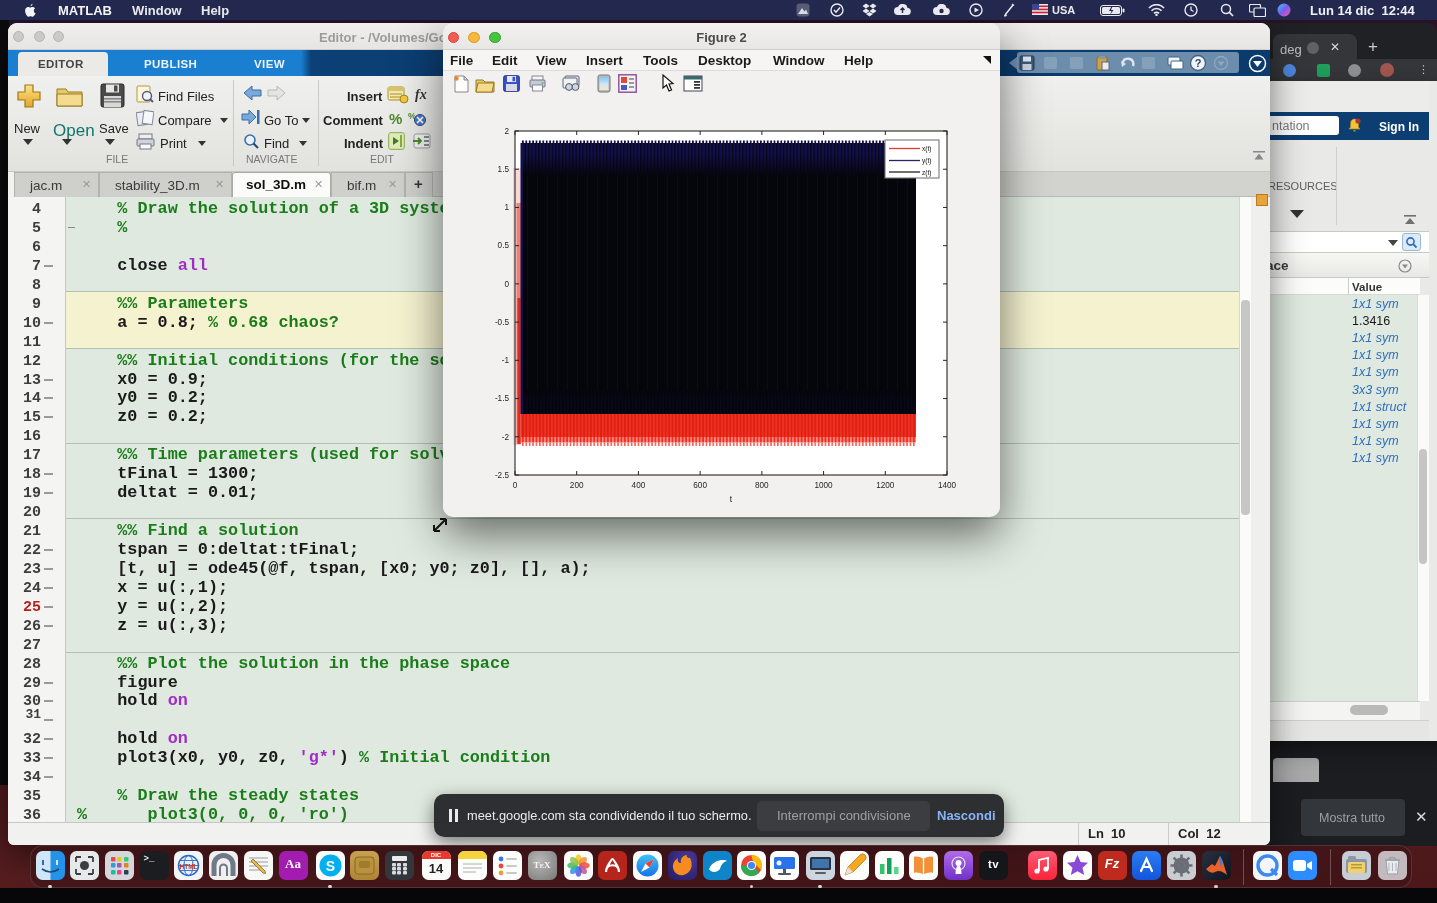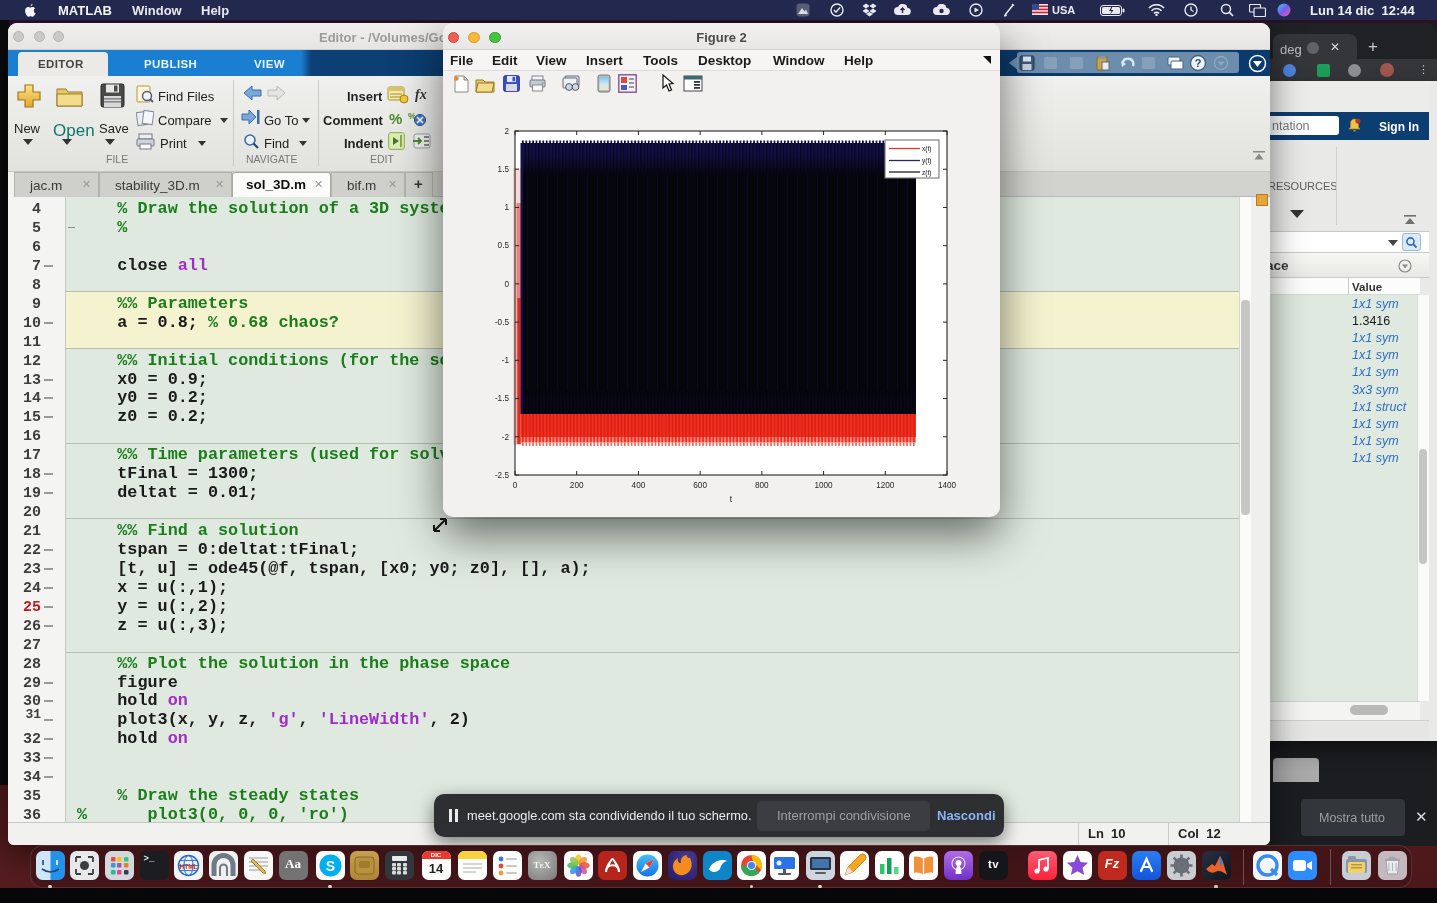--- a/index.html
+++ b/index.html
@@ -318,26 +318,26 @@
 <div class="abs mono" style="left:8px;top:632.6px;width:25px;text-align:right;font-size:15px;font-weight:bold;color:#3d3d3d;">28</div>
 <div class="abs mono" style="left:69px;top:630.6px;font-size:16.8px;font-weight:bold;white-space:pre;"><span style="color:#1a7d1a;font-weight:bold;">&nbsp;&nbsp;&nbsp;&nbsp;%%&nbsp;Plot&nbsp;the&nbsp;solution&nbsp;in&nbsp;the&nbsp;phase&nbsp;space</span></div>
 <div class="abs mono" style="left:8px;top:651.5px;width:25px;text-align:right;font-size:15px;font-weight:bold;color:#3d3d3d;">29</div>
 <div class="abs" style="left:36px;top:658.5px;width:9px;height:2px;background:#9a9a9a;"></div>
 <div class="abs mono" style="left:69px;top:649.5px;font-size:16.8px;font-weight:bold;white-space:pre;"><span style="color:#1a1a1a;">&nbsp;&nbsp;&nbsp;&nbsp;figure</span></div>
 <div class="abs mono" style="left:8px;top:670.4px;width:25px;text-align:right;font-size:15px;font-weight:bold;color:#3d3d3d;">30</div>
 <div class="abs" style="left:36px;top:677.4px;width:9px;height:2px;background:#9a9a9a;"></div>
 <div class="abs mono" style="left:69px;top:668.4px;font-size:16.8px;font-weight:bold;white-space:pre;"><span style="color:#1a1a1a;">&nbsp;&nbsp;&nbsp;&nbsp;hold&nbsp;</span><span style="color:#a12cc8;">on</span></div>
 <div class="abs mono" style="left:8px;top:684px;width:25px;text-align:right;font-size:13px;font-weight:bold;color:#3d3d3d;">31</div>
 <div class="abs" style="left:36px;top:696.4px;width:9px;height:2px;background:#9a9a9a;"></div>
-<div class="abs mono" style="left:69px;top:687.4px;font-size:16.8px;font-weight:bold;white-space:pre;"><span style="color:#1a1a1a;">&nbsp;&nbsp;&nbsp;&nbsp;plot3(x,&nbsp;y,&nbsp;z,&nbsp;</span><span style="color:#a12cc8;">'g'</span><span style="color:#1a1a1a;">,&nbsp;</span><span style="color:#a12cc8;">'LineWidth'</span><span style="color:#1a1a1a;">,&nbsp;2)</span></div>
 <div class="abs mono" style="left:8px;top:708.3px;width:25px;text-align:right;font-size:15px;font-weight:bold;color:#3d3d3d;">32</div>
 <div class="abs" style="left:36px;top:715.3px;width:9px;height:2px;background:#9a9a9a;"></div>
 <div class="abs mono" style="left:69px;top:706.3px;font-size:16.8px;font-weight:bold;white-space:pre;"><span style="color:#1a1a1a;">&nbsp;&nbsp;&nbsp;&nbsp;hold&nbsp;</span><span style="color:#a12cc8;">on</span></div>
 <div class="abs mono" style="left:8px;top:727.3px;width:25px;text-align:right;font-size:15px;font-weight:bold;color:#3d3d3d;">33</div>
 <div class="abs" style="left:36px;top:734.3px;width:9px;height:2px;background:#9a9a9a;"></div>
+<div class="abs mono" style="left:69px;top:725.3px;font-size:16.8px;font-weight:bold;white-space:pre;"><span style="color:#1a1a1a;">&nbsp;&nbsp;&nbsp;&nbsp;plot3(x0,&nbsp;y0,&nbsp;z0,&nbsp;</span><span style="color:#a12cc8;">'g*'</span><span style="color:#1a1a1a;">)&nbsp;</span><span style="color:#1a7d1a;">%&nbsp;Initial&nbsp;condition</span></div>
 <div class="abs mono" style="left:8px;top:746.2px;width:25px;text-align:right;font-size:15px;font-weight:bold;color:#3d3d3d;">34</div>
 <div class="abs" style="left:36px;top:753.2px;width:9px;height:2px;background:#9a9a9a;"></div>
 <div class="abs mono" style="left:8px;top:765.1px;width:25px;text-align:right;font-size:15px;font-weight:bold;color:#3d3d3d;">35</div>
 <div class="abs mono" style="left:69px;top:763.1px;font-size:16.8px;font-weight:bold;white-space:pre;"><span style="color:#1a7d1a;">&nbsp;&nbsp;&nbsp;&nbsp;%&nbsp;Draw&nbsp;the&nbsp;steady&nbsp;states</span></div>
 <div class="abs mono" style="left:8px;top:784.1px;width:25px;text-align:right;font-size:15px;font-weight:bold;color:#3d3d3d;">36</div>
 <div class="abs mono" style="left:69px;top:782.1px;font-size:16.8px;font-weight:bold;white-space:pre;"><span style="color:#1a7d1a;">%&nbsp;&nbsp;&nbsp;&nbsp;&nbsp;&nbsp;plot3(0,&nbsp;0,&nbsp;0,&nbsp;</span><span style="color:#1a7d1a;">'ro'</span><span style="color:#1a7d1a;">)</span></div>
 <div class="abs" style="left:60px;top:203.9px;width:7px;height:1.5px;background:#8a8a8a;"></div>
 <div class="abs" style="left:0;top:799px;width:1262px;height:23px;background:#f1f1ef;border-top:1px solid #c6c6c2;border-radius:0 0 6px 6px;"></div>
 <div class="abs" style="left:1070px;top:799px;width:1px;height:23px;background:#cccccc;"></div>
 <div class="abs" style="left:1160px;top:799px;width:1px;height:23px;background:#cccccc;"></div>
@@ -651,21 +651,21 @@
       <text x="14.5" y="18" font-size="6.5" font-weight="bold" fill="#c0392b" text-anchor="middle">HTML</text>
     </svg></div>
 <div class="abs" style="left:209.0px;top:851px;width:29px;height:29px;border-radius:6.5px;background:#f0f0ee;overflow:hidden;"><svg width="29" height="29" viewBox="0 0 29 29">
       <path d="M5 25 V14 a9.5 9.5 0 0 1 19 0 V25" fill="none" stroke="#6e7a88" stroke-width="5"></path>
       <path d="M11 25 V17 a3.5 3.5 0 0 1 7 0 V25" fill="none" stroke="#6e7a88" stroke-width="2"></path>
     </svg></div>
 <div class="abs" style="left:243.5px;top:851px;width:29px;height:29px;border-radius:6.5px;background:#f7f7f5;overflow:hidden;"><svg width="29" height="29" viewBox="0 0 29 29">
       <path d="M5 7 h19 M5 11 h19 M5 15 h19 M5 19 h12" stroke="#b8bcc0" stroke-width="1.4"></path>
       <path d="M22 24 L10 12 l-2.5 -0.5 0.5 2.5 12 12 z" fill="#e8b84a" stroke="#8a6a1a" stroke-width="0.8" transform="rotate(180 14.5 17)"></path>
     </svg></div>
-<div class="abs" style="left:278.5px;top:851px;width:29px;height:29px;border-radius:6.5px;background:#737373;overflow:hidden;">
+<div class="abs" style="left:278.5px;top:851px;width:29px;height:29px;border-radius:6.5px;background:#a21caf;overflow:hidden;">
     <div style="color:#fff;font-size:13px;font-weight:bold;text-align:center;padding-top:5px;font-family:Liberation Serif;">Aa</div>
   </div>
 <div class="abs" style="left:315.5px;top:851px;width:29px;height:29px;border-radius:6.5px;background:#fbfbf9;overflow:hidden;"><svg width="29" height="29" viewBox="0 0 29 29">
       <circle cx="14.5" cy="14.5" r="11" fill="#00aff0"></circle>
       <text x="14.5" y="20" font-size="14" font-weight="bold" fill="#fff" text-anchor="middle">S</text>
     </svg></div>
 <div class="abs" style="left:349.5px;top:851px;width:29px;height:29px;border-radius:6.5px;background:linear-gradient(#c8a050,#ad8536);overflow:hidden;"><svg width="29" height="29" viewBox="0 0 29 29">
       <rect x="5" y="6" width="19" height="17" rx="3" fill="#b9913f" stroke="#8a6a22"></rect>
       <rect x="9" y="10" width="11" height="7" rx="2" fill="#a07a2e"></rect>
     </svg></div>

